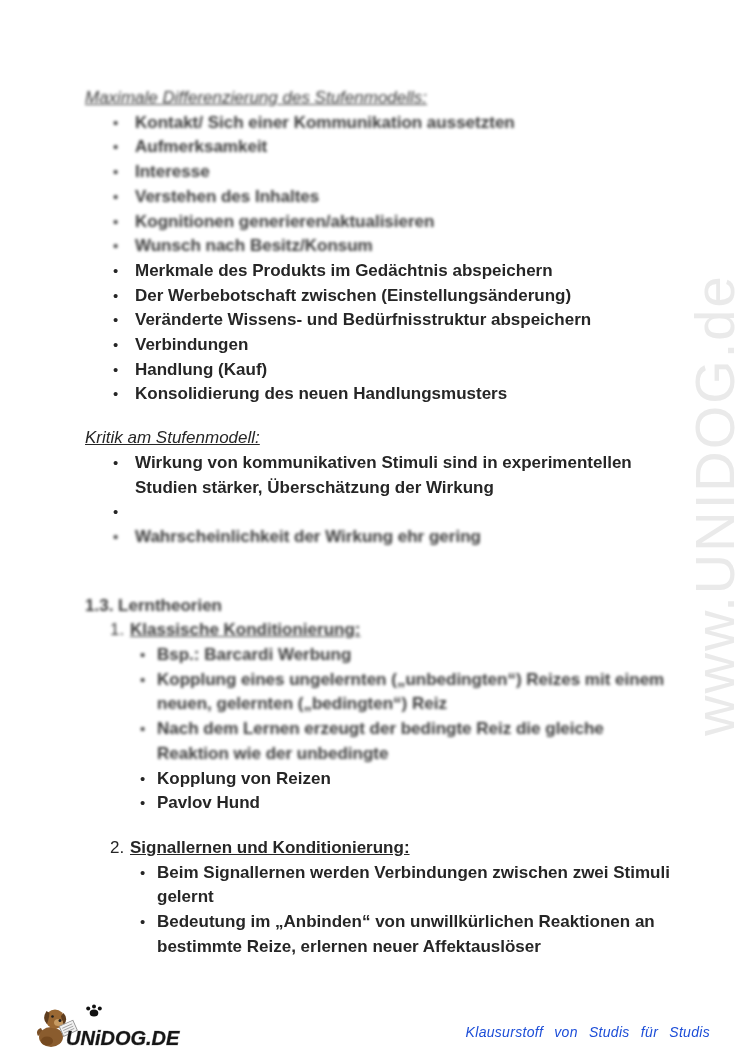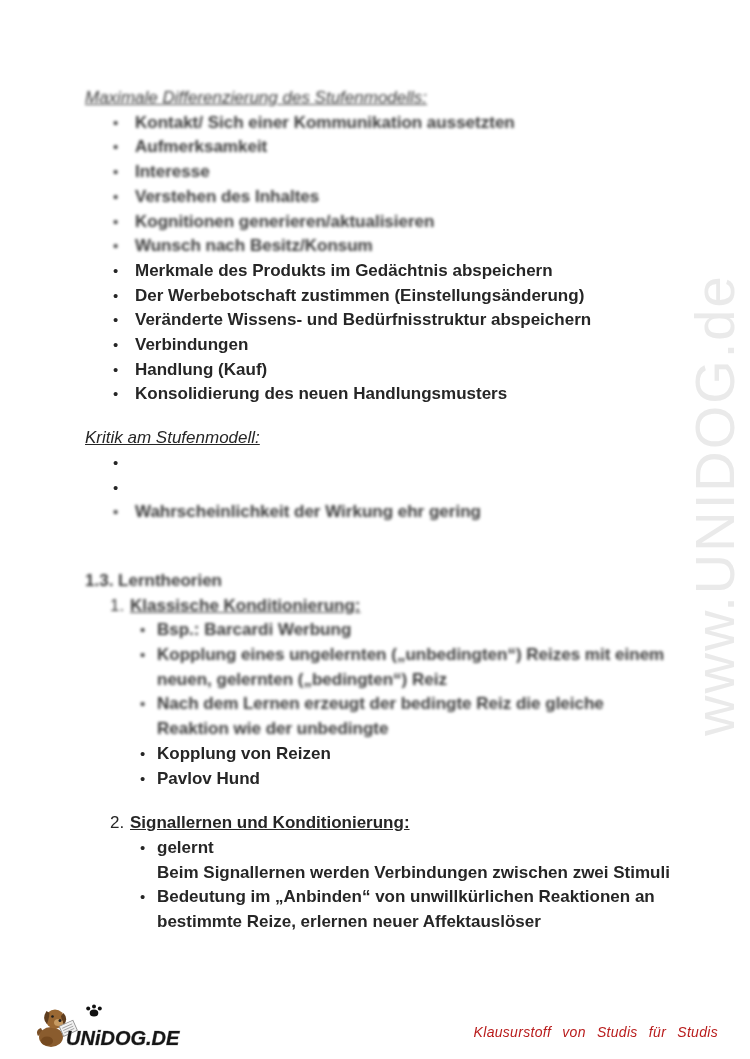--- a/index.html
+++ b/index.html
@@ -53,24 +53,24 @@
   .gap-md { height: 20px; }
   .gap-lg { height: 44px; }
 
   .footer-logo {
     position: absolute;
     left: 36px; top: 1002px;
     width: 170px; height: 50px;
   }
   .tagline {
     position: absolute;
-    right: 32px; top: 1024px;
+    right: 40px; top: 1024px;
     font-size: 14px;
     font-style: italic;
-    color: #b91c1c;
+    color: #1d4ed8;
     word-spacing: 7px;
     letter-spacing: 0.3px;
     white-space: nowrap;
   }
 </style>
 </head>
 <body>
 
 <div class="page">
 
@@ -118,21 +118,21 @@
     </div>
     <div class="li">
       <span class="marker m1 dot">•</span>
       <span class="li-text">
           <span class="line">Merkmale des Produkts im Gedächtnis abspeichern</span>
         </span>
     </div>
     <div class="li">
       <span class="marker m1 dot">•</span>
       <span class="li-text">
-          <span class="line">Der Werbebotschaft zustimmen (Einstellungsänderung)</span>
+          <span class="line">Der Werbebotschaft zwischen (Einstellungsänderung)</span>
         </span>
     </div>
     <div class="li">
       <span class="marker m1 dot">•</span>
       <span class="li-text">
           <span class="line">Veränderte Wissens- und Bedürfnisstruktur abspeichern</span>
         </span>
     </div>
     <div class="li">
       <span class="marker m1 dot">•</span>
@@ -152,20 +152,24 @@
           <span class="line">Konsolidierung des neuen Handlungsmusters</span>
         </span>
     </div>
 
     <div class="gap-sm"></div>
 
     <div class="heading">Kritik am Stufenmodell:</div>
 
     <div class="li">
       <span class="marker m1 dot">•</span>
+      <span class="li-text">
+        <span class="line">Wirkung von kommunikativen Stimuli sind in experimentellen</span>
+        <span class="line">Studien stärker, Überschätzung der Wirkung</span>
+      </span>
     </div>
     <div class="li">
       <span class="marker m1 dot">•</span>
     </div>
     <div class="li">
       <span class="marker m1 dot blur">•</span>
       <span class="li-text">
           <span class="line blur">Wahrscheinlichkeit der Wirkung ehr gering</span>
         </span>
     </div>
@@ -219,22 +223,22 @@
     <div class="li">
       <span class="marker mnum">2.</span>
       <span class="li-text">
           <span class="line underline">Signallernen und Konditionierung:</span>
         </span>
     </div>
 
     <div class="li">
       <span class="marker m2 dot">•</span>
       <span class="li-text">
+        <span class="line">Beim Signallernen werden Verbindungen zwischen zwei Stimuli</span>
         <span class="line">gelernt</span>
-        <span class="line">Beim Signallernen werden Verbindungen zwischen zwei Stimuli</span>
       </span>
     </div>
     <div class="li">
       <span class="marker m2 dot">•</span>
       <span class="li-text">
         <span class="line">Bedeutung im „Anbinden“ von unwillkürlichen Reaktionen an</span>
         <span class="line">bestimmte Reize, erlernen neuer Affektauslöser</span>
       </span>
     </div>
 

